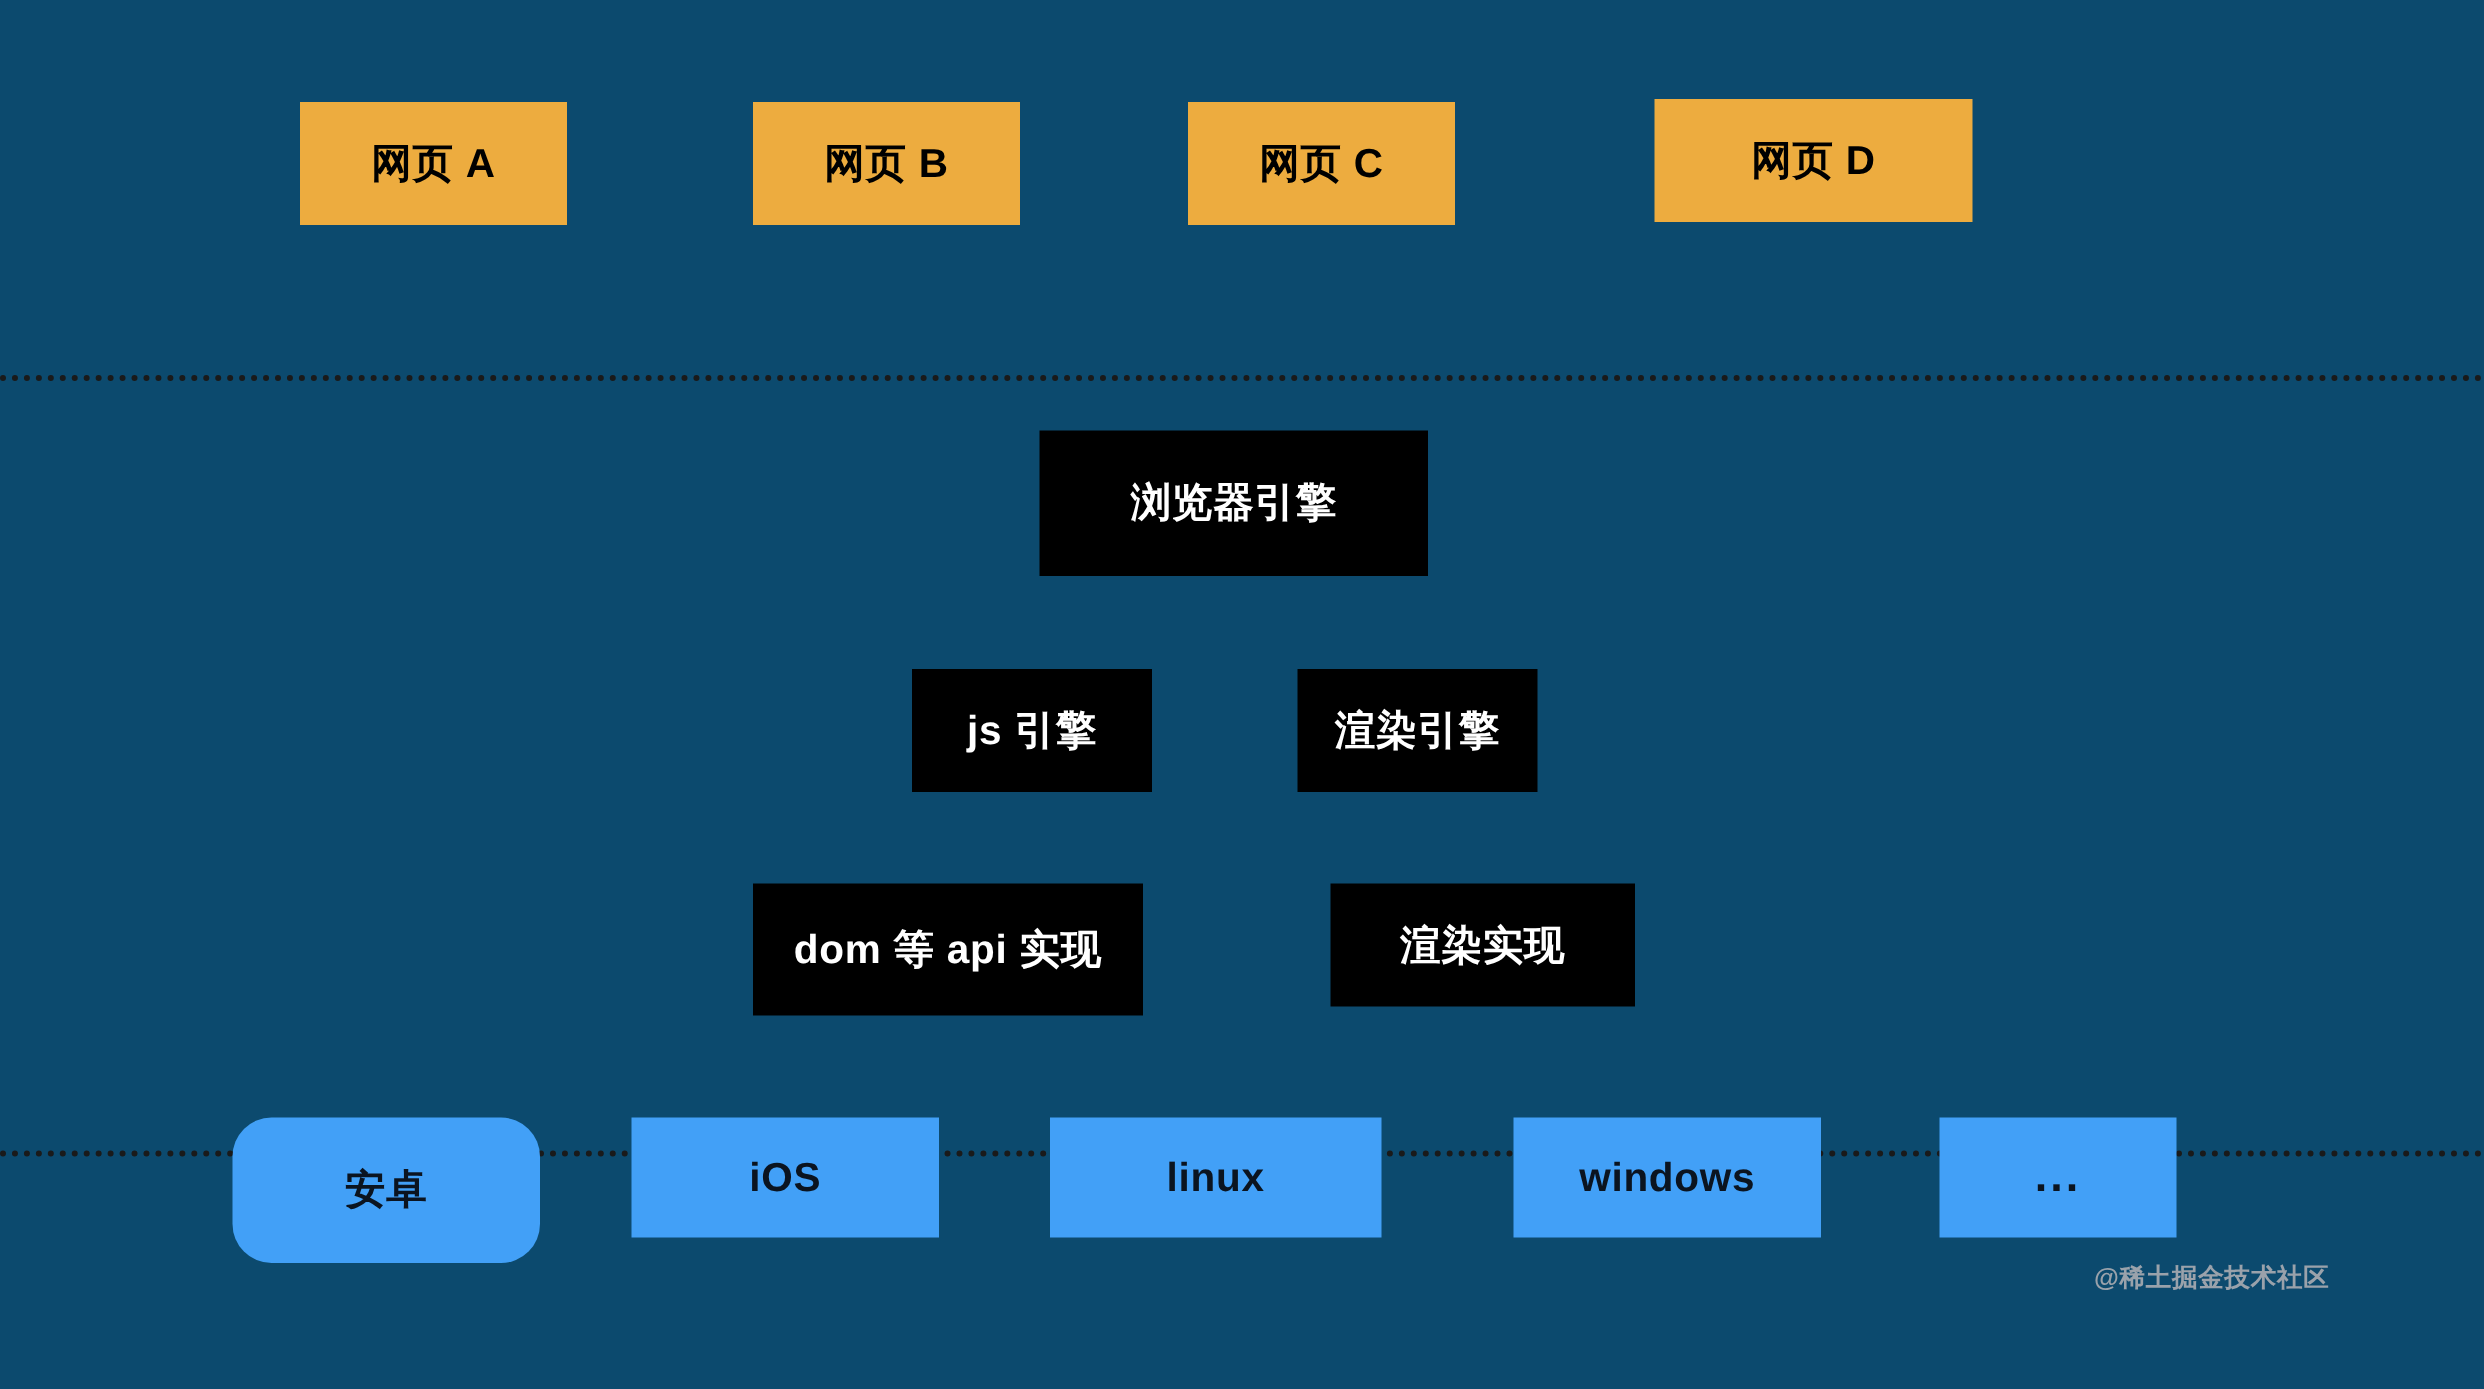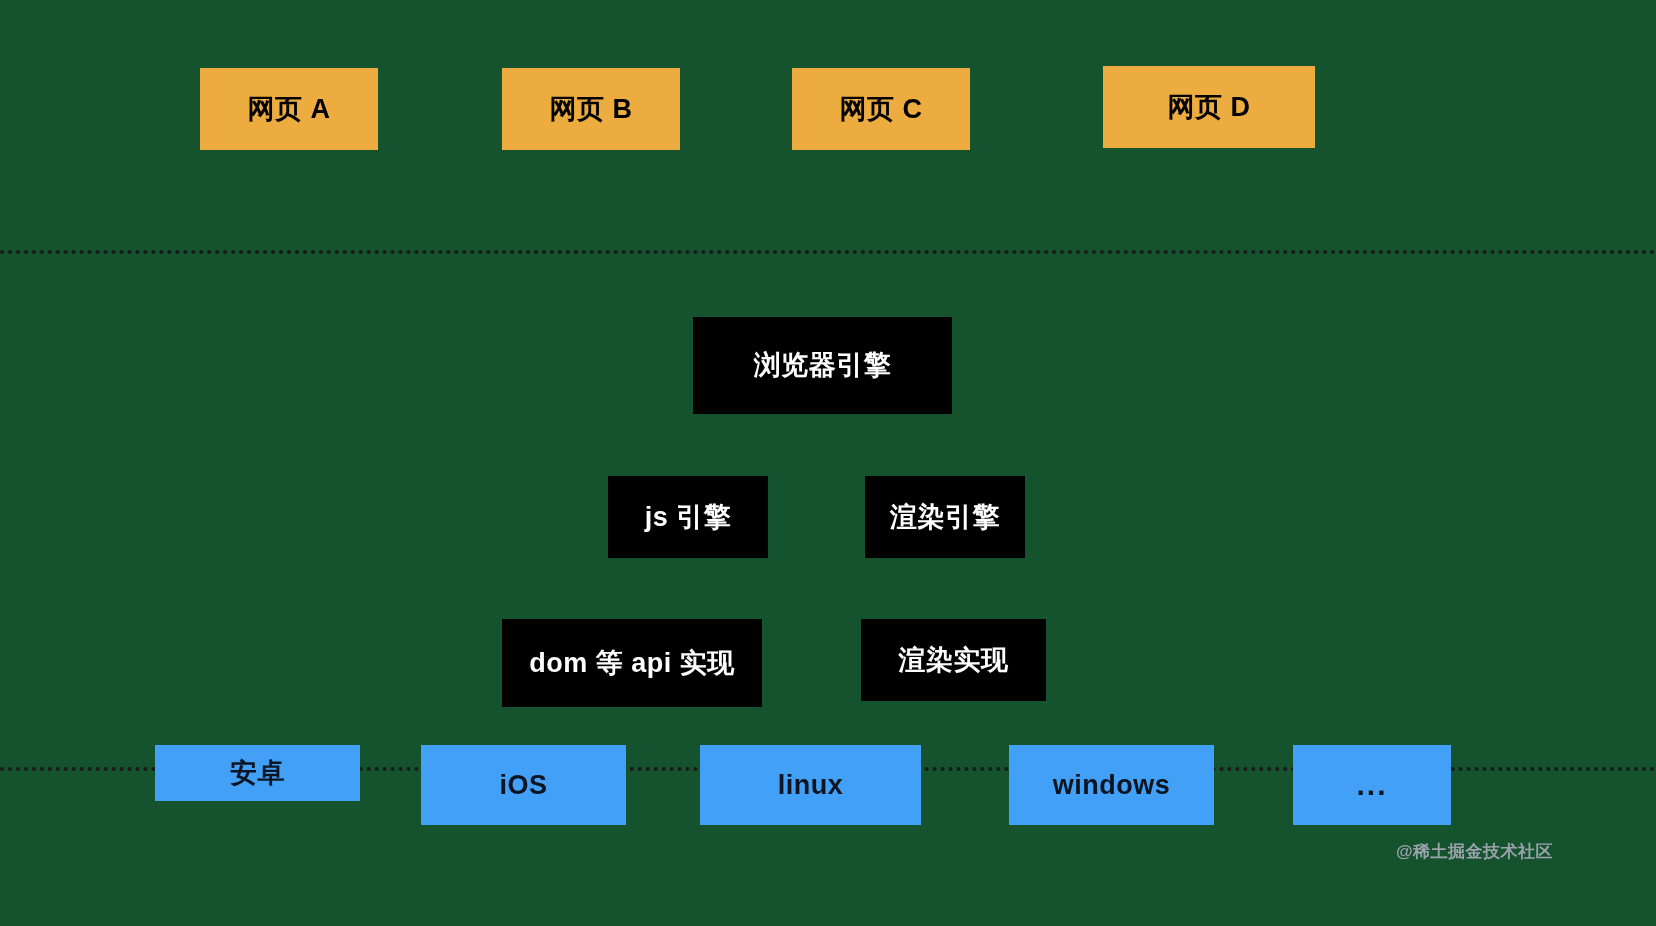--- a/index.html
+++ b/index.html
@@ -8,21 +8,21 @@
     padding: 0;
     background: #ffffff;
   }
   body {
     font-family: "Liberation Sans", "DejaVu Sans", sans-serif;
   }
   #canvas {
     position: relative;
     width: 1656px;
     height: 926px;
-    background: #14532d;
+    background: #0c4a6e;
     overflow: hidden;
   }
   .node {
     position: absolute;
     display: flex;
     align-items: center;
     justify-content: center;
     box-sizing: border-box;
     text-align: center;
     line-height: 1.2;
@@ -41,21 +41,20 @@
     letter-spacing: 0.5px;
   }
 
   
   .engine-node {
     background: #000000;
     color: #ffffff;
     font-size: 27px;
     font-weight: 700;
     letter-spacing: 0.5px;
-    margin-top: 30px;
   }
 
   
   .os-node {
     background: #42a0f7;
     color: #0b1420;
     font-size: 27px;
     font-weight: 700;
     letter-spacing: 0.5px;
   }
@@ -115,27 +114,27 @@
   </div>
 
   <div class="node engine-node" style="left:865px; top:446px; width:160px; height:82px;">
     <span class="node-label">渲染引擎</span>
   </div>
 
   <div class="node engine-node" style="left:502px; top:589px; width:260px; height:88px;">
     <span class="node-label">dom 等 api 实现</span>
   </div>
 
-  <div class="node engine-node" style="left:861px; top:589px; width:185px; height:82px;">
+  <div class="node engine-node" style="left:887px; top:589px; width:203px; height:82px;">
     <span class="node-label">渲染实现</span>
   </div>
 
   <div class="divider" style="top:767px;"></div>
 
-  <div class="node os-node" style="left:155px; top:745px; width:205px; height:56px;">
+  <div class="node os-node" style="left:155px; top:745px; width:205px; height:97px;border-radius:26px;">
     <span class="node-label">安卓</span>
   </div>
 
   <div class="node os-node" style="left:421px; top:745px; width:205px; height:80px;">
     <span class="node-label">iOS</span>
   </div>
 
   <div class="node os-node" style="left:700px; top:745px; width:221px; height:80px;">
     <span class="node-label">linux</span>
   </div>

